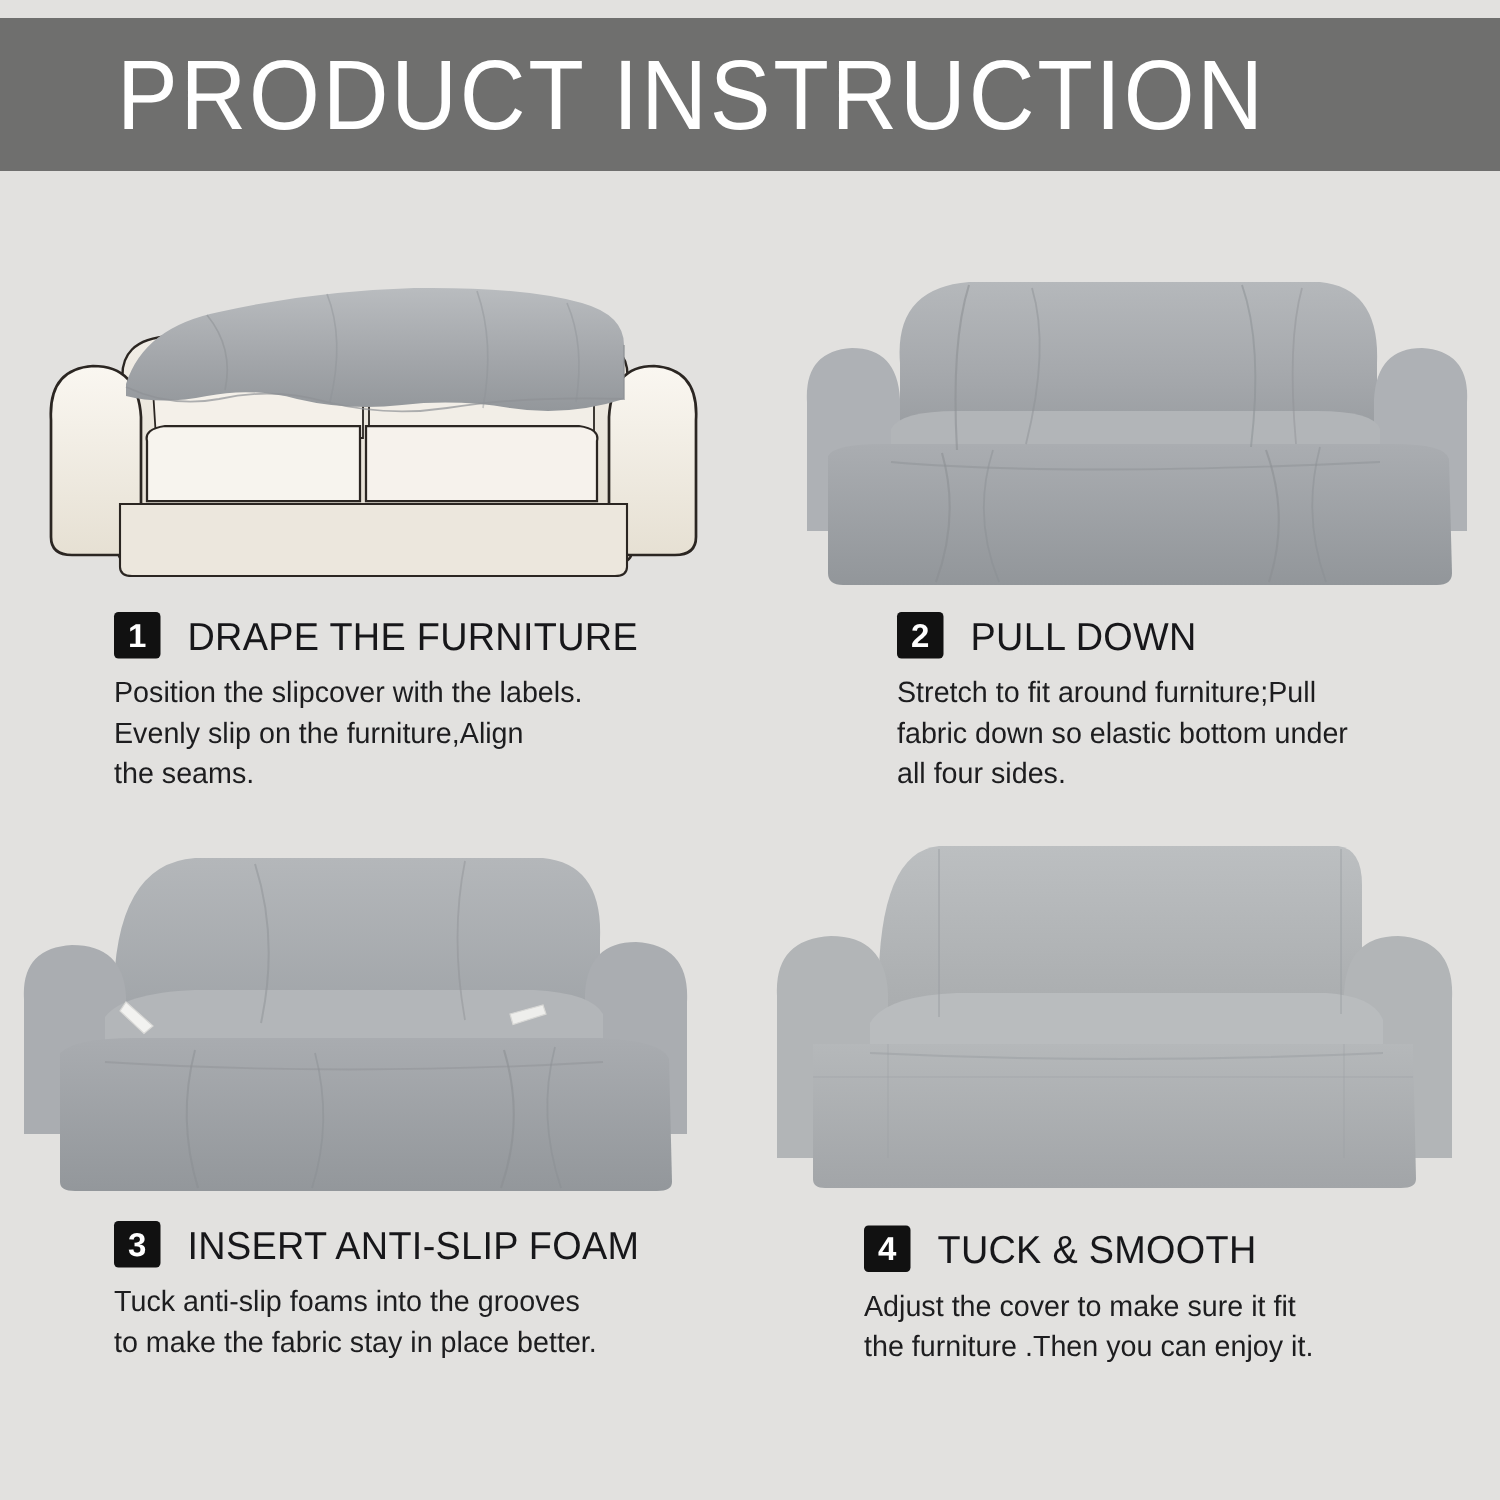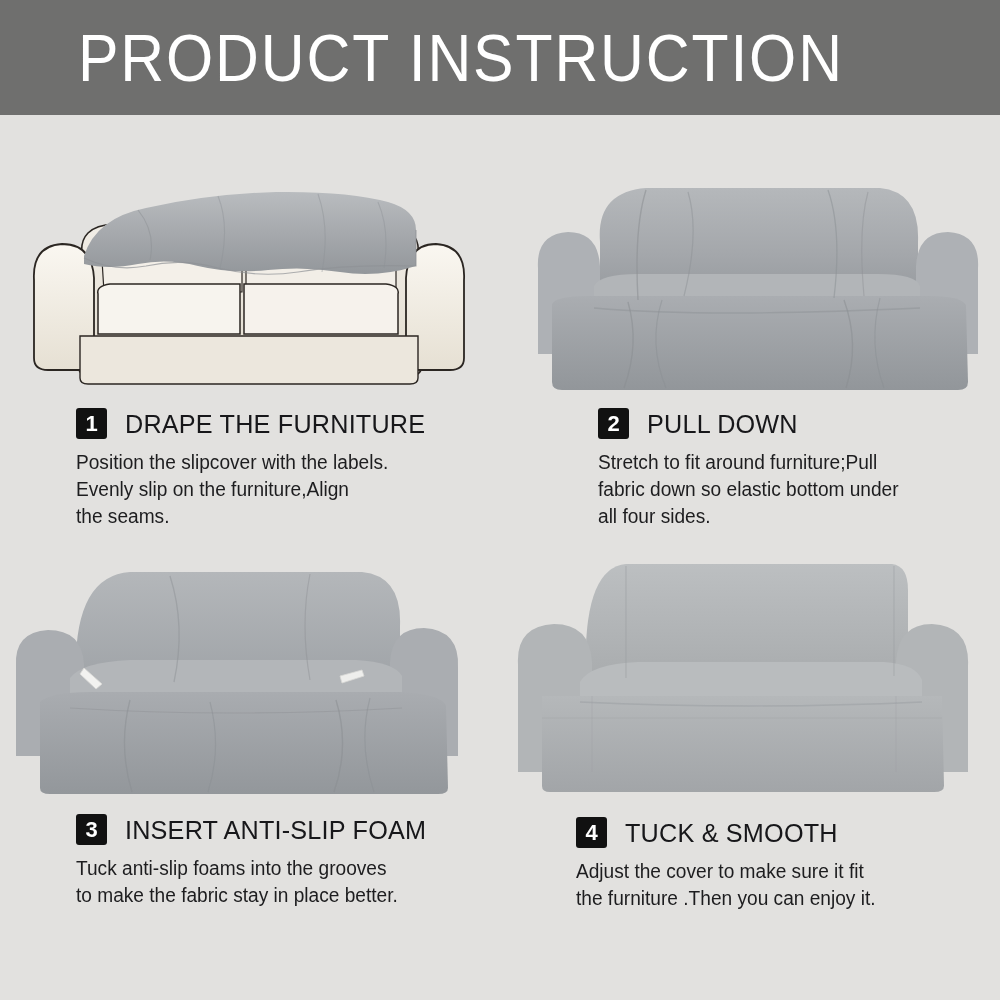--- a/index.html
+++ b/index.html
@@ -4,21 +4,21 @@
 <style>
   html,body{margin:0;padding:0;}
   body{
     width:1000px;height:1000px;
     background:#e2e1df;
     font-family:"Liberation Sans","DejaVu Sans",sans-serif;
     overflow:hidden;position:relative;
   }
   
   .banner{
-    position:absolute;left:0;top:0;width:1000px;height:115px;
+    position:absolute;left:0;top:12px;width:1000px;height:102px;
     background:#6f6f6e;
     display:flex;align-items:center;
   }
   .banner-title{
     color:#ffffff;
     font-size:66px;
     line-height:66px;
     letter-spacing:2px;
     font-weight:400;
     margin-left:78px;

